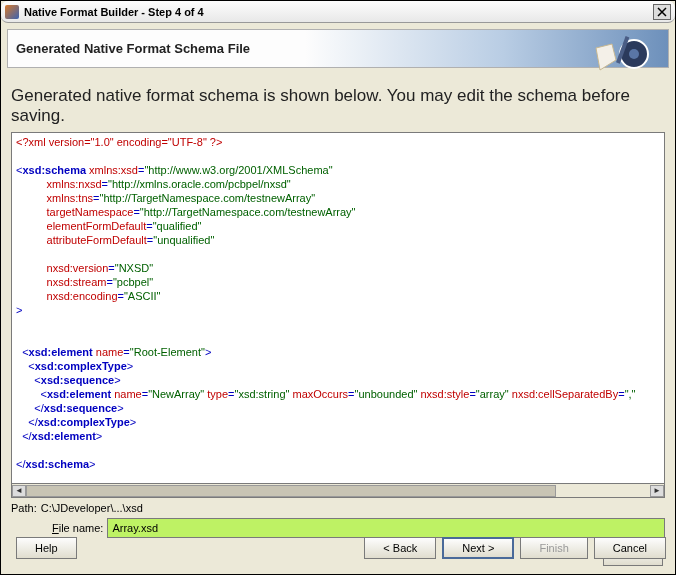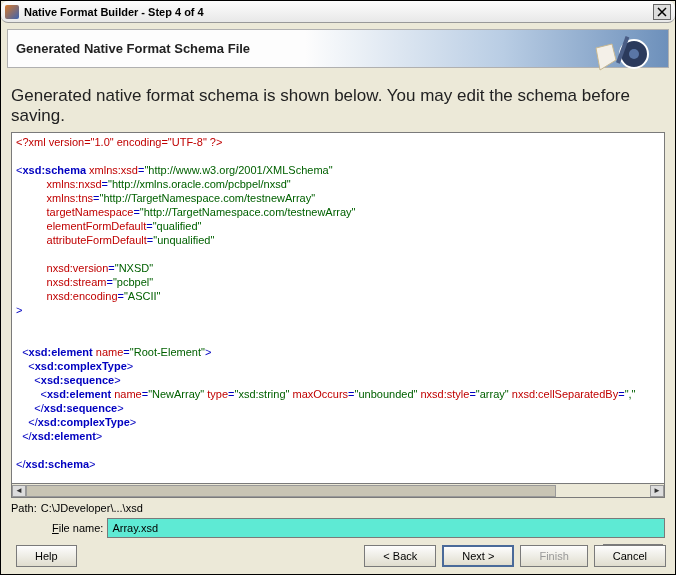--- a/index.html
+++ b/index.html
@@ -92,42 +92,42 @@
   }
   .scroll-h .track { flex: 1; height: 12px; position: relative; }
   .scroll-h .thumb { position: absolute; left: 0; top: 0; height: 12px; width: 85%; background: #c8c4b4; border: 1px solid #999; }
   .path-row { display: flex; align-items: center; margin-top: 4px; gap: 4px; }
   .path-row .lbl { font-size: 11px; }
   .fn-row { display: flex; align-items: center; margin-top: 4px; gap: 4px; padding-left: 41px; }
   .fn-row .lbl u { text-decoration: underline; }
   .fn-row input {
     flex: 1;
     border: 1px solid #7a7a7a;
-    background: #5eead4;
+    background: #bef264;
     height: 20px;
     padding: 0 4px;
     font-size: 11px;
     font-family: inherit;
   }
   .test-row { display: flex; justify-content: flex-end; margin-top: 6px; padding-right: 2px; }
   .btn {
     min-width: 60px;
     height: 22px;
     border: 1px solid #7a7a7a;
     background: linear-gradient(to bottom,#fdfdfd,#e0ddce);
     font-size: 11px;
     font-family: inherit;
     padding: 0 18px;
     cursor: pointer;
   }
   .btn.default { border: 2px solid #4a6a99; }
   .btn:disabled { color: #999; cursor: default; }
   .footer {
     position: absolute;
-    bottom: 8px; left: 0; right: 0;
+    bottom: 16px; left: 0; right: 0;
     padding: 0 10px;
     display: flex;
     align-items: center;
   }
   .footer .spacer { flex: 1; }
   .footer .btn { margin-left: 6px; }
 </style>
 </head>
 <body>
 

